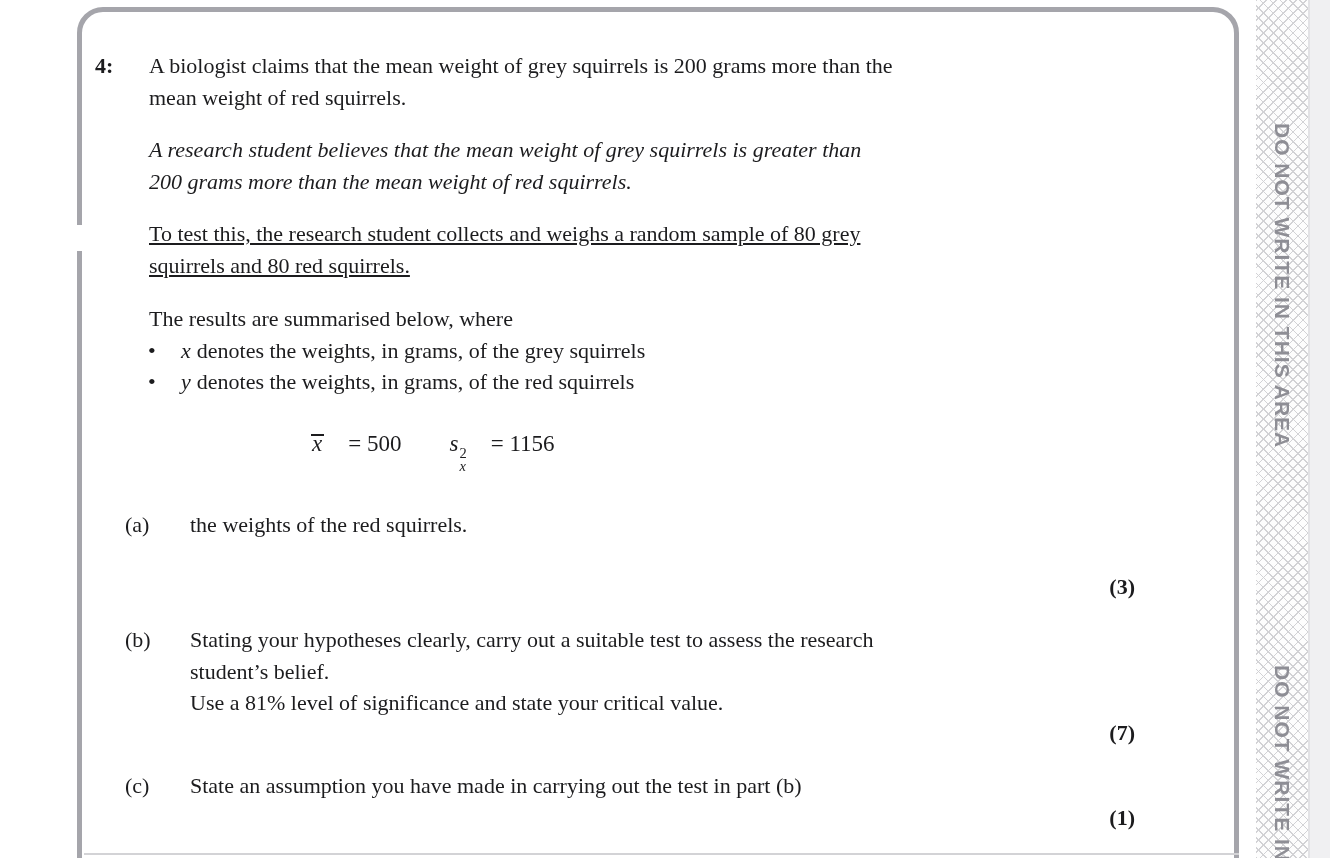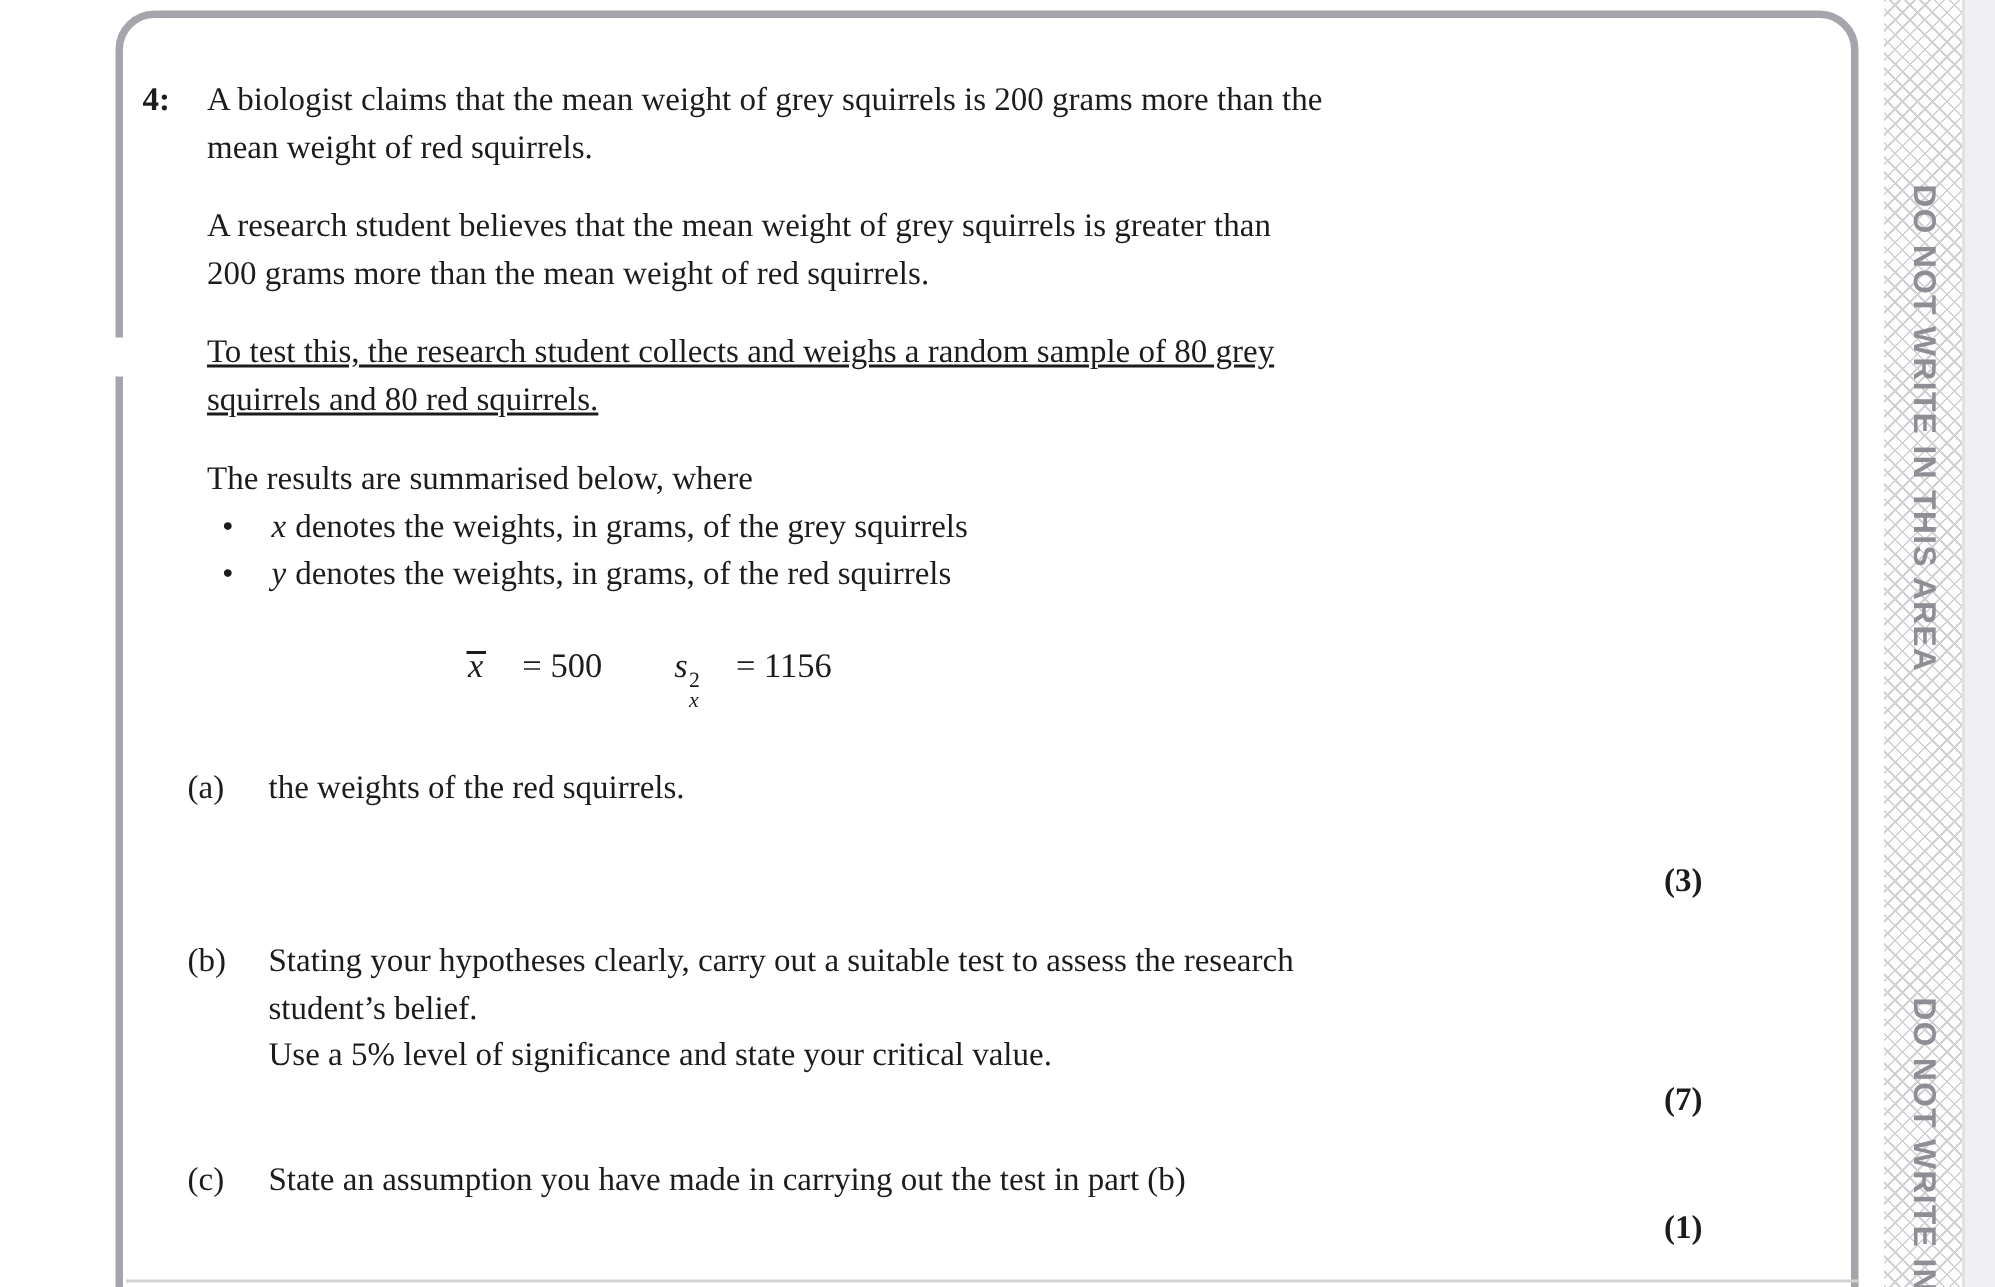--- a/index.html
+++ b/index.html
@@ -41,21 +41,21 @@
     font-size:21px;letter-spacing:1px;color:#8e8e95;
     white-space:nowrap;
   }
   .vtext.first{top:123px;}
   .vtext.second{top:665px;}
   
   .content{
     position:absolute;left:95px;top:0;width:1045px;height:858px;
     font-size:22px;line-height:31.5px;
   }
-  .content .line{white-space:nowrap;}
+  .content .line{white-space:nowrap;margin-left:11px;}
   .block{position:absolute;}
   .qrow{display:flex;}
   .qnum{font-weight:bold;width:43px;flex:0 0 43px;}
   .indent{left:43px;}
   .bullet-row{display:flex;margin-left:10px;}
   .bullet-dot{width:33px;flex:0 0 33px;}
   .var{font-style:italic;}
   .bullet-text{white-space:nowrap;}
   .bullet-text .var{margin-right:6px;}
   
@@ -97,21 +97,21 @@
 <div class="content">
 
   <div class="block qrow" style="top:50px;left:0;">
     <div class="qnum">4:</div>
     <div>
       <div class="line">A biologist claims that the mean weight of grey squirrels is 200 grams more than the</div>
       <div class="line">mean weight of red squirrels.</div>
     </div>
   </div>
 
-  <div class="block indent" style="top:134px;">
+  <div class="block indent" style="top:134px;font-style:italic;">
     <div class="line">A research student believes that the mean weight of grey squirrels is greater than</div>
     <div class="line">200 grams more than the mean weight of red squirrels.</div>
   </div>
 
   <div class="block indent" style="top:218px;text-decoration:underline;">
     <div class="line">To test this, the research student collects and weighs a random sample of 80 grey</div>
     <div class="line">squirrels and 80 red squirrels.</div>
   </div>
 
   <div class="block indent" style="top:303px;">
@@ -140,21 +140,21 @@
       <div class="line">the weights of the red squirrels.</div>
     </div>
   </div>
   <div class="marks" style="top:571px;">(3)</div>
 
   <div class="block part" style="top:624px;">
     <div class="part-label">(b)</div>
     <div>
       <div class="line">Stating your hypotheses clearly, carry out a suitable test to assess the research</div>
       <div class="line">student’s belief.</div>
-      <div class="line">Use a 5% level of significance and state your critical value.</div>
+      <div class="line">Use a 81% level of significance and state your critical value.</div>
     </div>
   </div>
   <div class="marks" style="top:717px;">(7)</div>
 
   <div class="block part" style="top:770px;">
     <div class="part-label">(c)</div>
     <div>
       <div class="line">State an assumption you have made in carrying out the test in part (b)</div>
     </div>
   </div>

